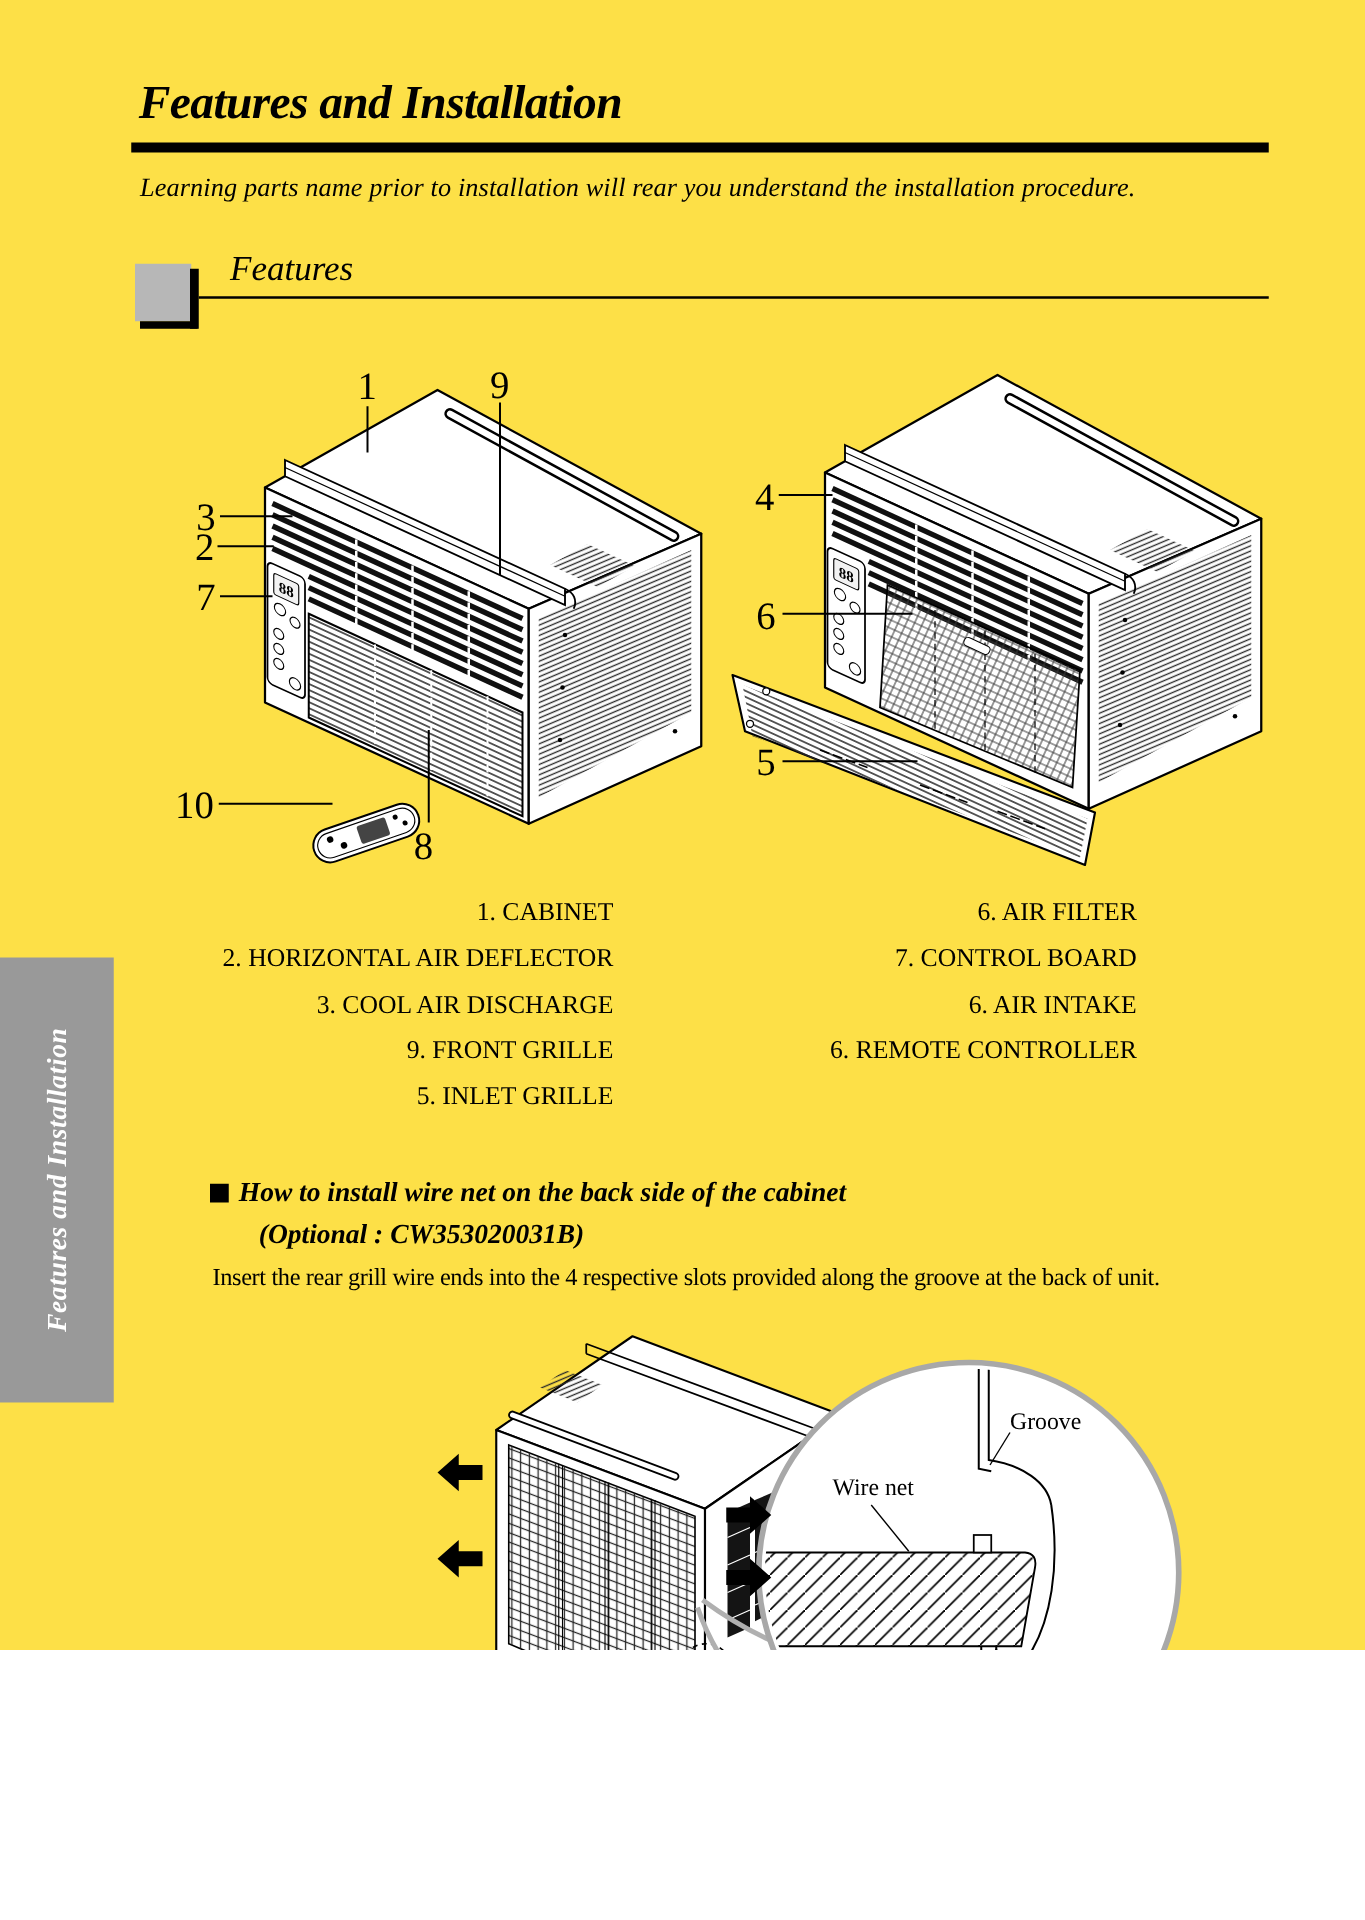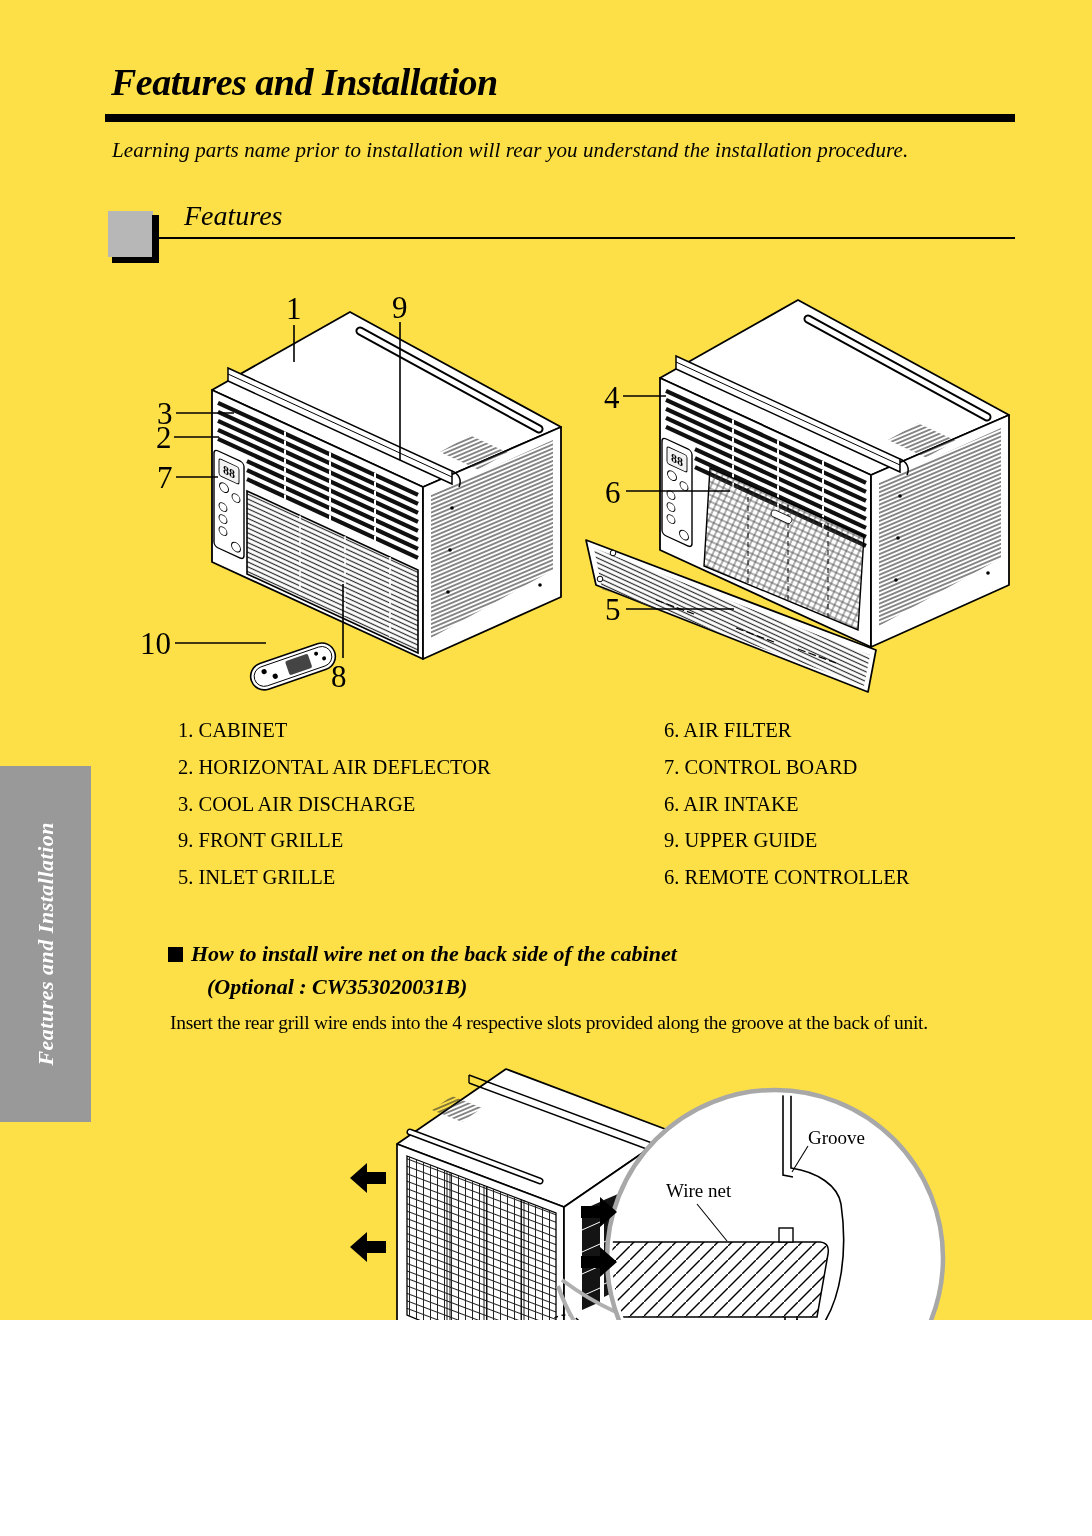--- a/index.html
+++ b/index.html
@@ -13,21 +13,21 @@
   
   .feat-sq{left:108px;top:211px;width:45px;height:46px;background:#b7b7b7;}
   .feat-bar{left:152px;top:215px;width:7px;height:48px;background:#000;}
   .feat-shadow{left:112px;top:257px;width:46px;height:6px;background:#000;}
   .feat-h{left:184px;top:200px;font-size:28px;font-style:italic;font-weight:normal;margin:0;}
   .rule-thin{left:159px;top:237px;width:856px;height:2px;background:#000;}
   
   .co{position:absolute;font-size:31px;line-height:1;letter-spacing:0;}
   
   .plist{position:absolute;top:712px;margin:0;padding:0;list-style:none;font-size:20.5px;}
-  .plist li{height:36.8px;line-height:36.8px;}
+  .plist li{height:36.8px;line-height:36.8px;text-align:right;}
   .plist-left{left:178px;}
   .plist-right{left:664px;}
   
   .bullet{left:168px;top:947px;width:15px;height:15px;background:#000;}
   .wn-h1{left:191px;top:941px;font-size:22px;font-weight:bold;font-style:italic;}
   .wn-h2{left:207px;top:974px;font-size:22px;font-weight:bold;font-style:italic;}
   .wn-body{left:170px;top:1012px;font-size:19.5px;letter-spacing:-0.3px;}
   .lbl{position:absolute;font-size:19px;}
   .lbl-groove{left:808px;top:1127px;}
   .lbl-wirenet{left:666px;top:1180px;}
@@ -266,21 +266,20 @@
     <li>1. CABINET</li>
     <li>2. HORIZONTAL AIR DEFLECTOR</li>
     <li>3. COOL AIR DISCHARGE</li>
     <li>9. FRONT GRILLE</li>
     <li>5. INLET GRILLE</li>
   </ul>
   <ul class="plist plist-right">
     <li>6. AIR FILTER</li>
     <li>7. CONTROL BOARD</li>
     <li>6. AIR INTAKE</li>
-    <li>9. UPPER GUIDE</li>
     <li>6. REMOTE CONTROLLER</li>
   </ul>
 
   <div class="abs bullet"></div>
   <div class="abs wn-h1">How to install wire net on the back side of the cabinet</div>
   <div class="abs wn-h2">(Optional : CW353020031B)</div>
   <div class="abs wn-body">Insert the rear grill wire ends into the 4 respective slots provided along the groove at the back of unit.</div>
   <div class="lbl lbl-groove">Groove</div>
   <div class="lbl lbl-wirenet">Wire net</div>
 

